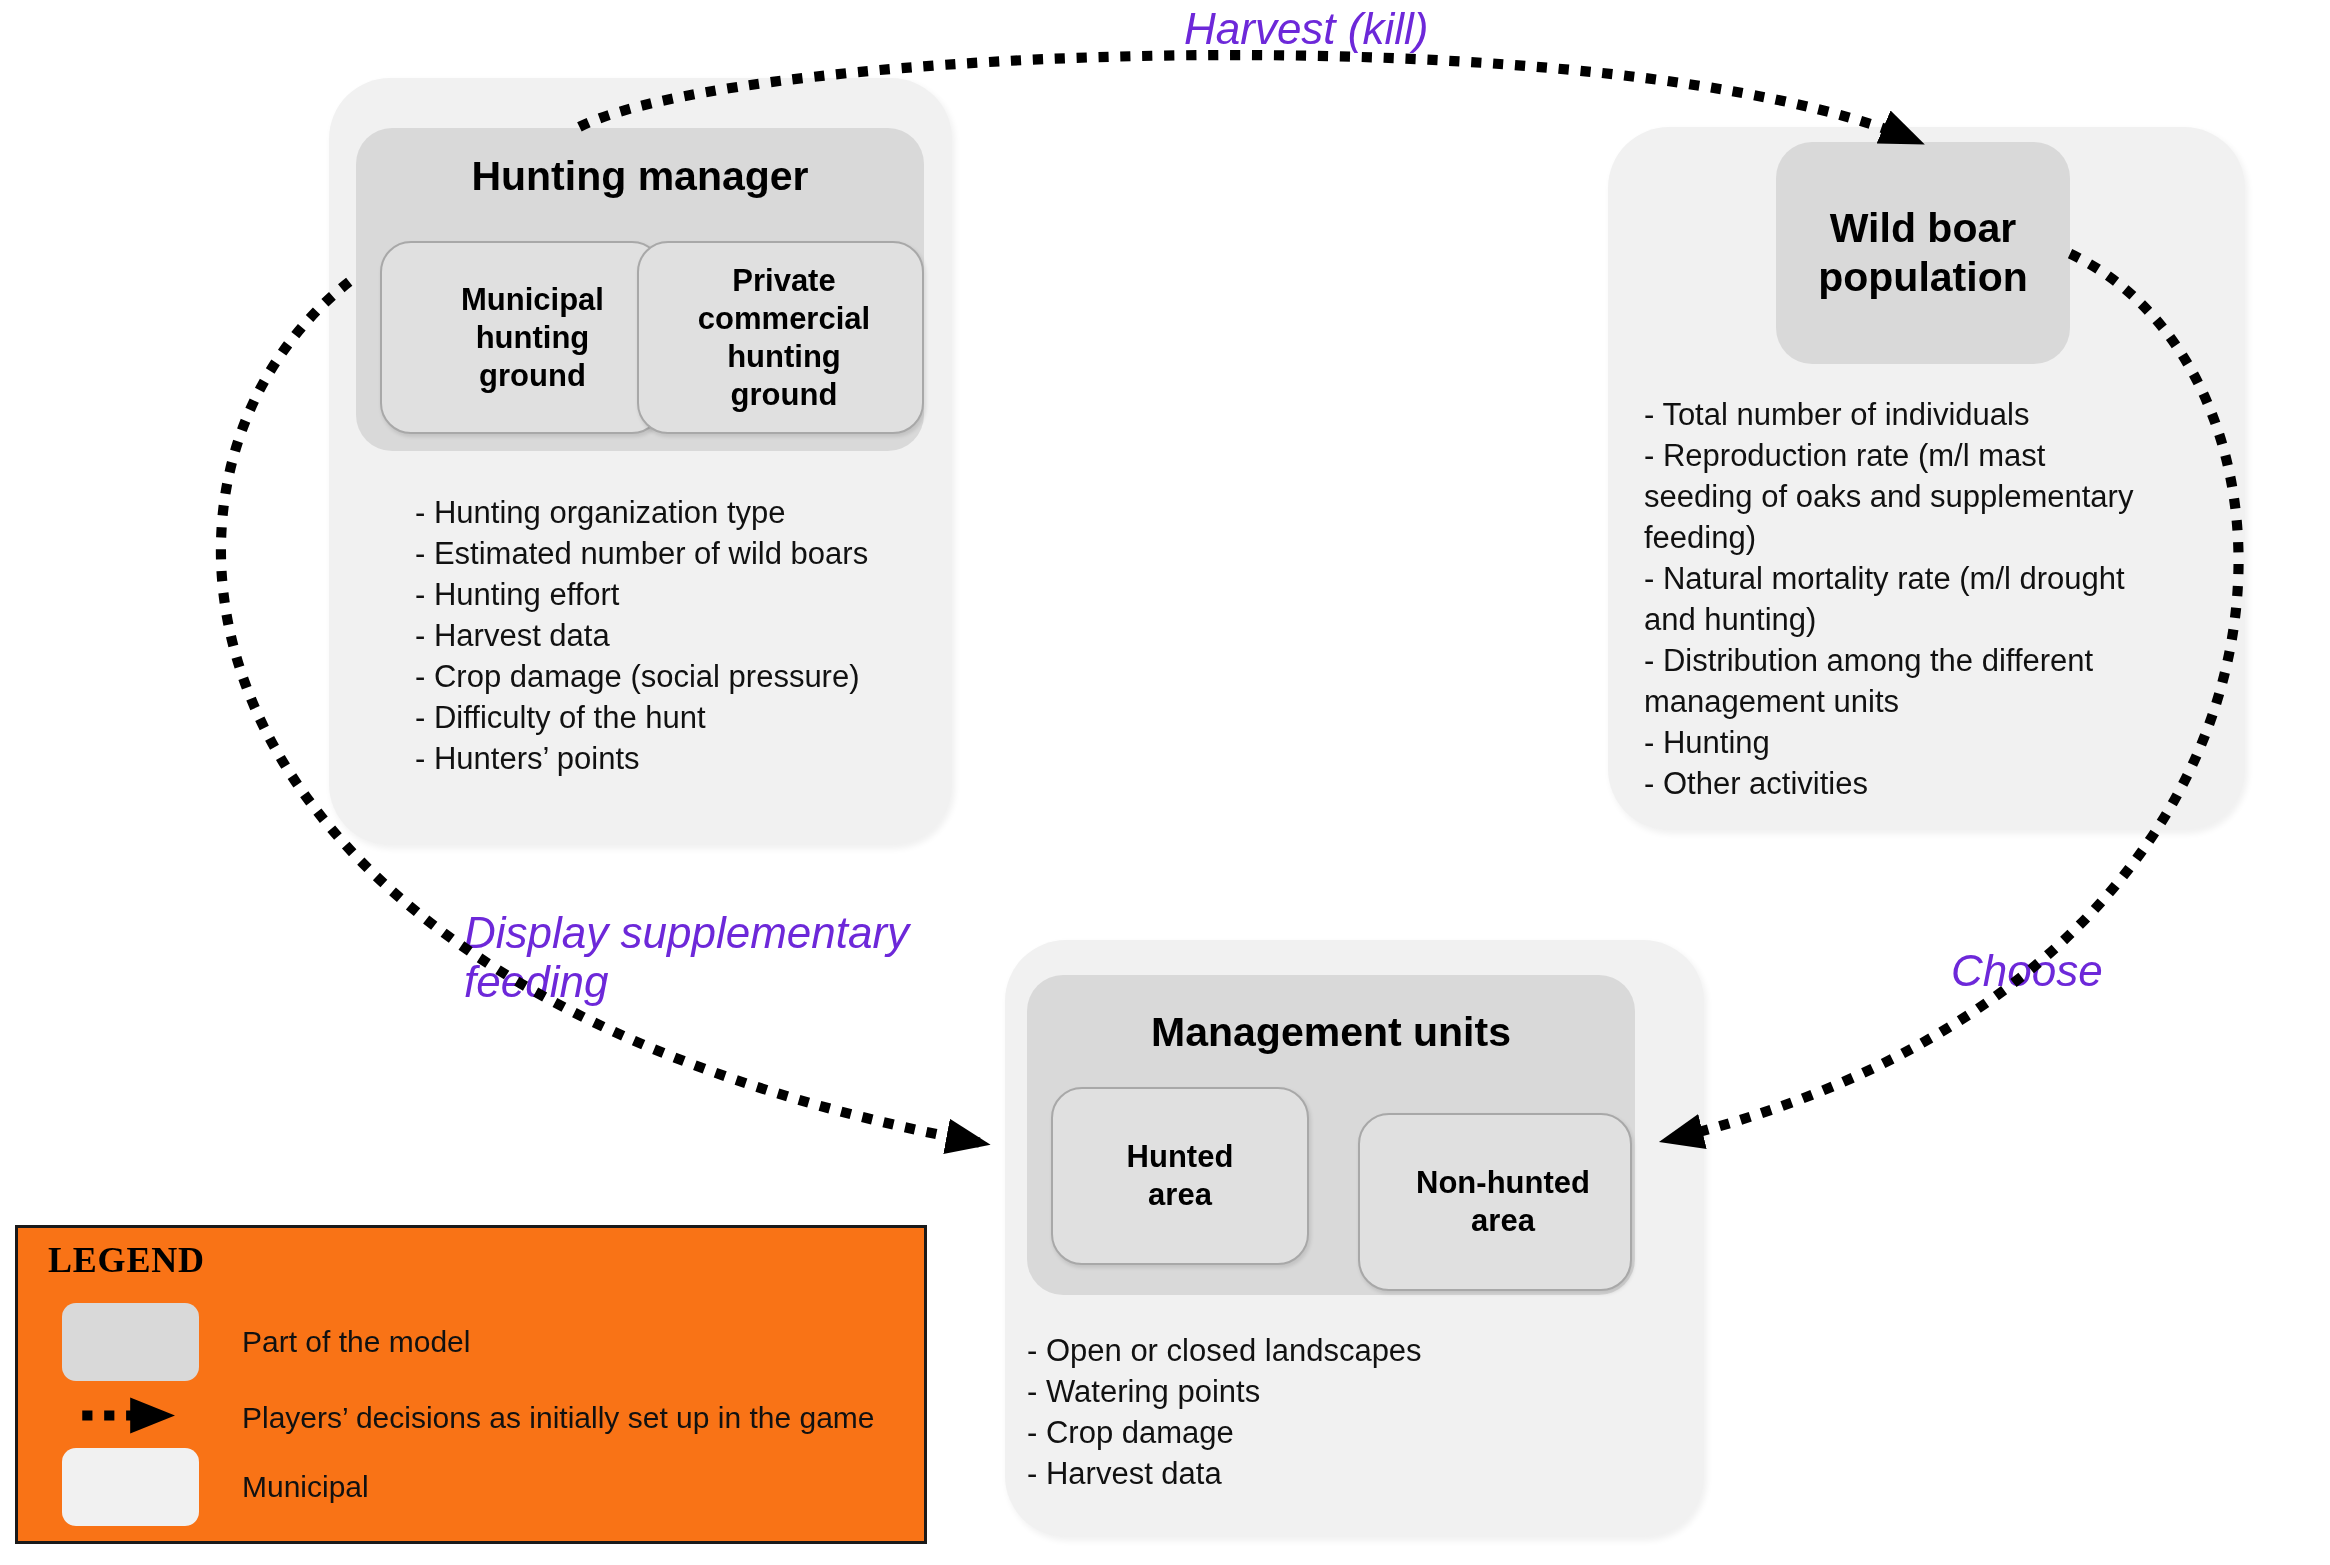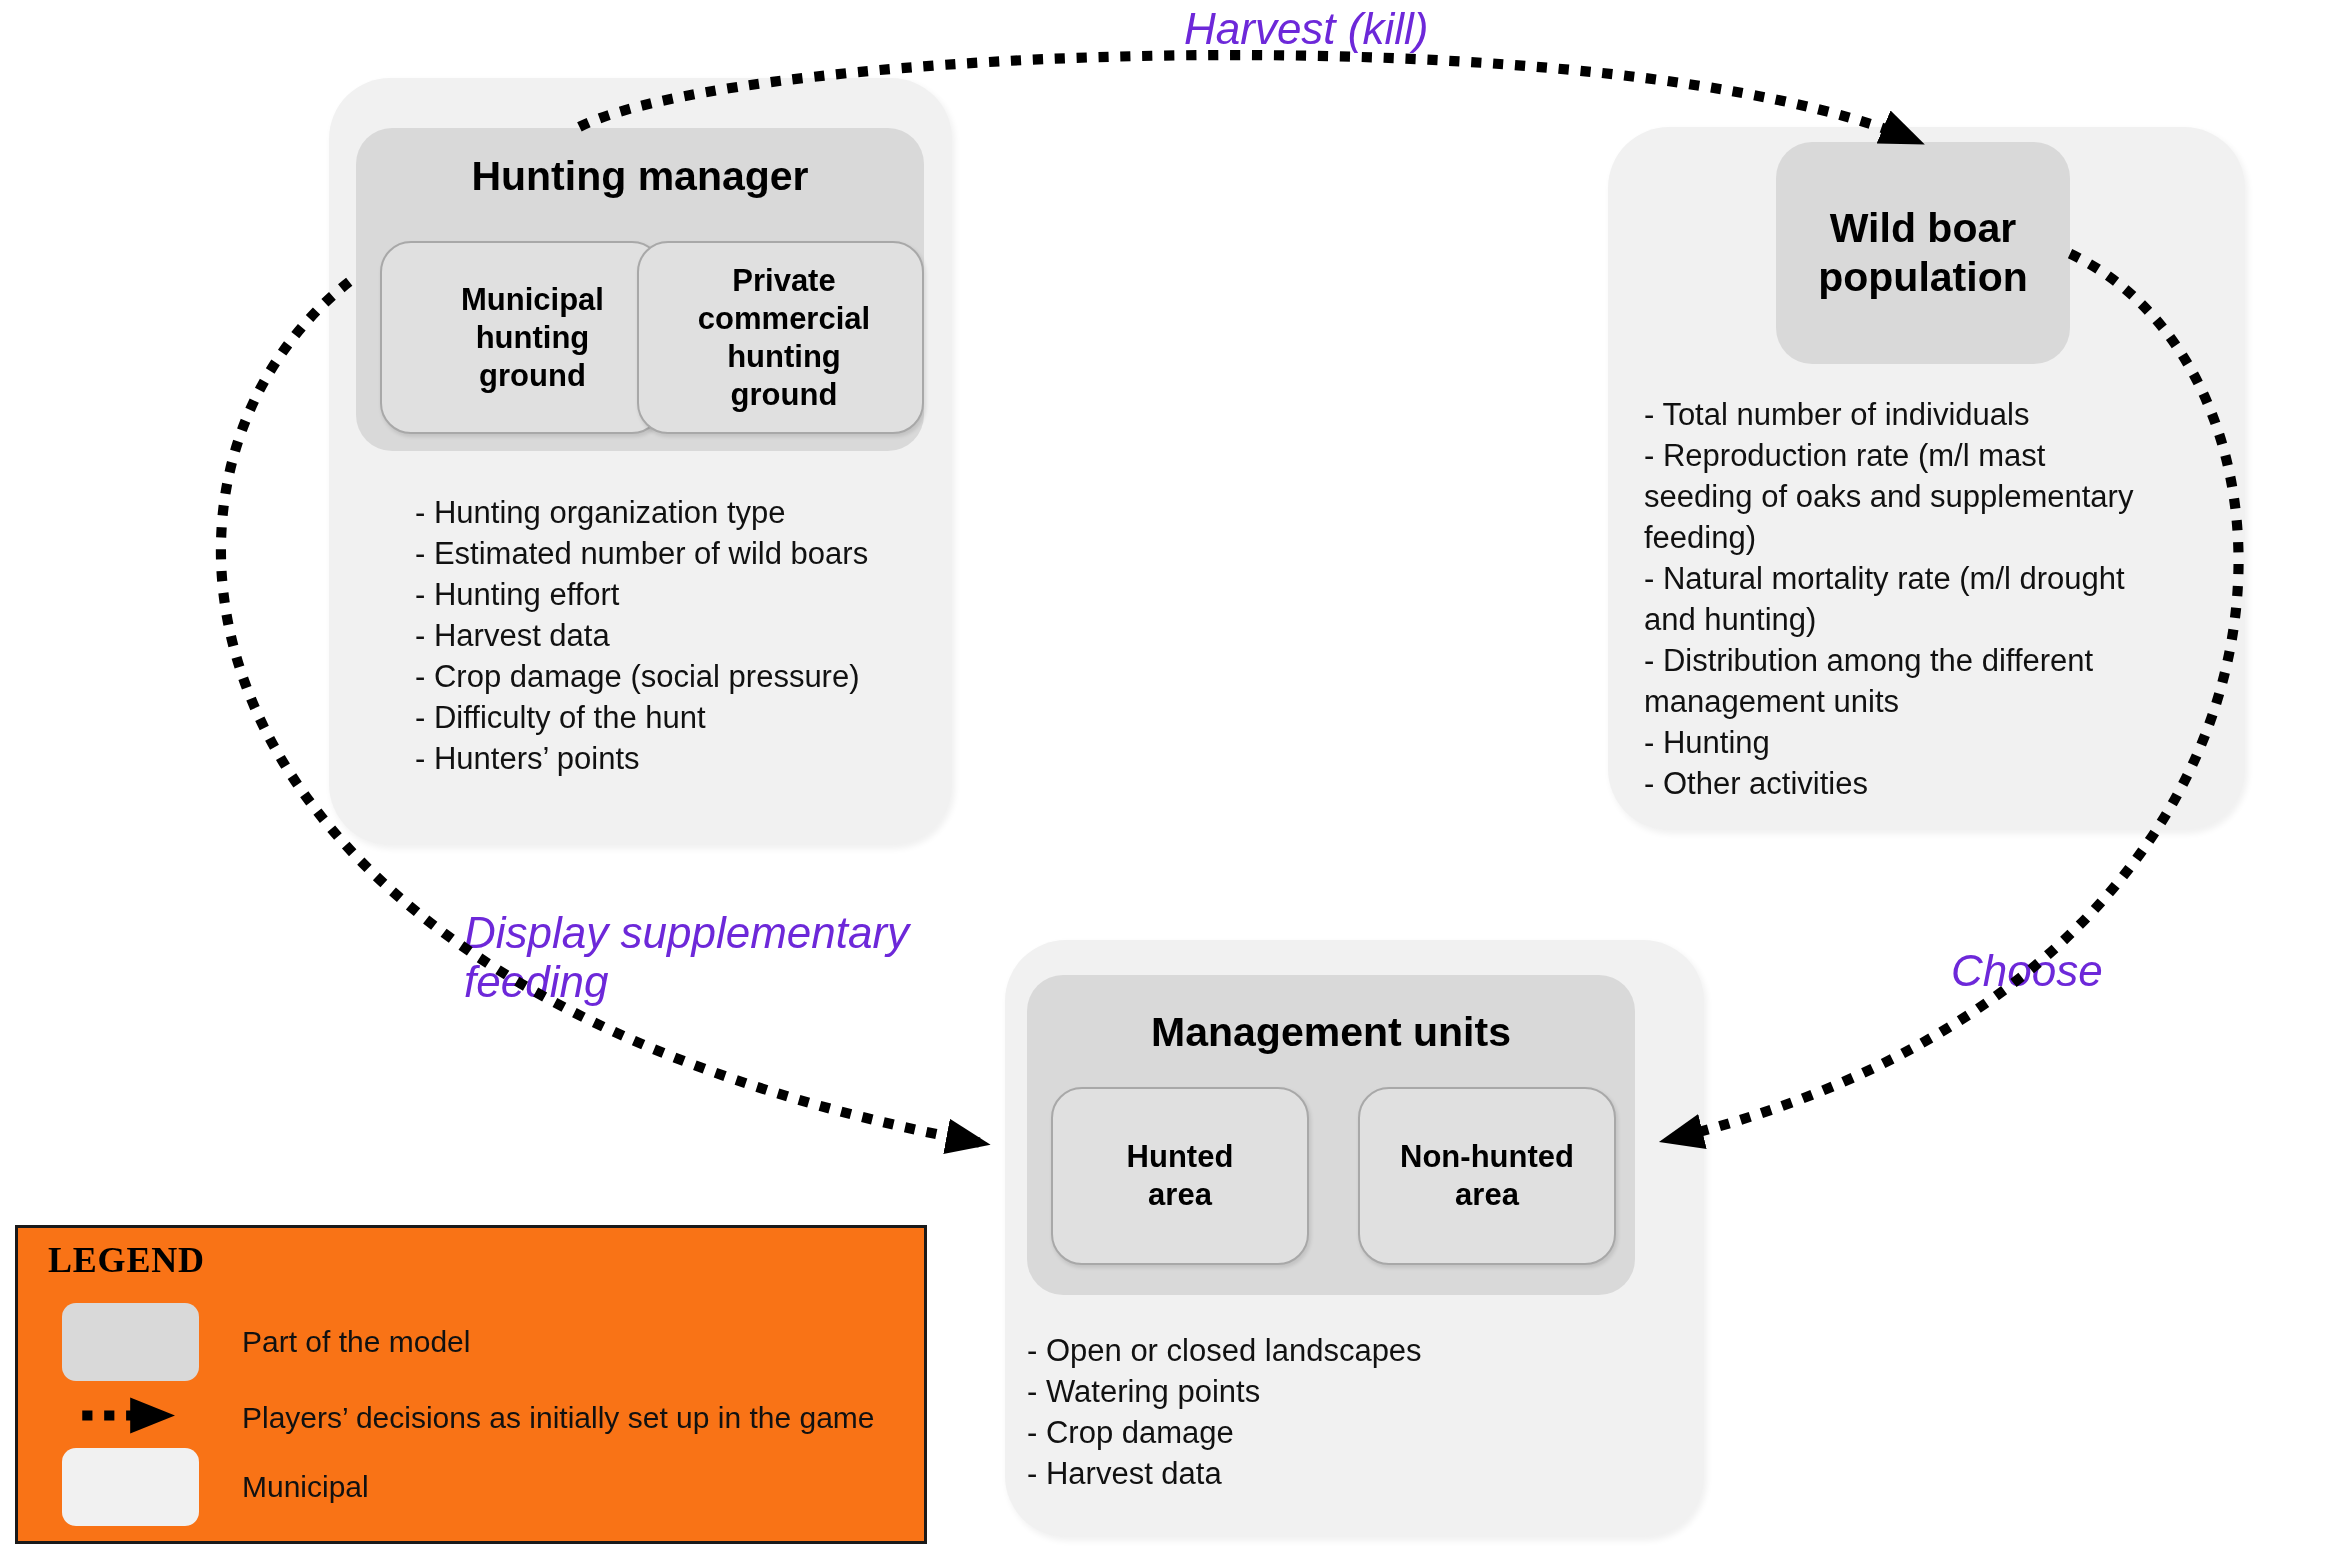--- a/index.html
+++ b/index.html
@@ -105,21 +105,21 @@
 
   <div class="group" style="left:1005px;top:940px;width:699px;height:597px;">
   </div>
   <div class="header flex-top" style="left:1027px;top:975px;width:608px;height:320px;">
     <div class="node-title" style="margin-top:33px;">Management units</div>
   </div>
   <div class="subbox" style="left:1051px;top:1087px;width:254px;height:174px;">
     <div class="subbox-label">Hunted
 area</div>
   </div>
-  <div class="subbox" style="left:1358px;top:1087px;width:254px;height:174px;">
+  <div class="subbox" style="left:1358px;top:1113px;width:254px;height:174px;padding-left:16px;">
     <div class="subbox-label">Non-hunted
 area</div>
   </div>
   <div class="ind-list" style="left:1027px;top:1330px;width:626px;">
 
   <div class="ind-item">- Open or closed landscapes</div>
       <div class="ind-item">- Watering points</div>
       <div class="ind-item">- Crop damage</div>
       <div class="ind-item">- Harvest data</div>
     </div>

